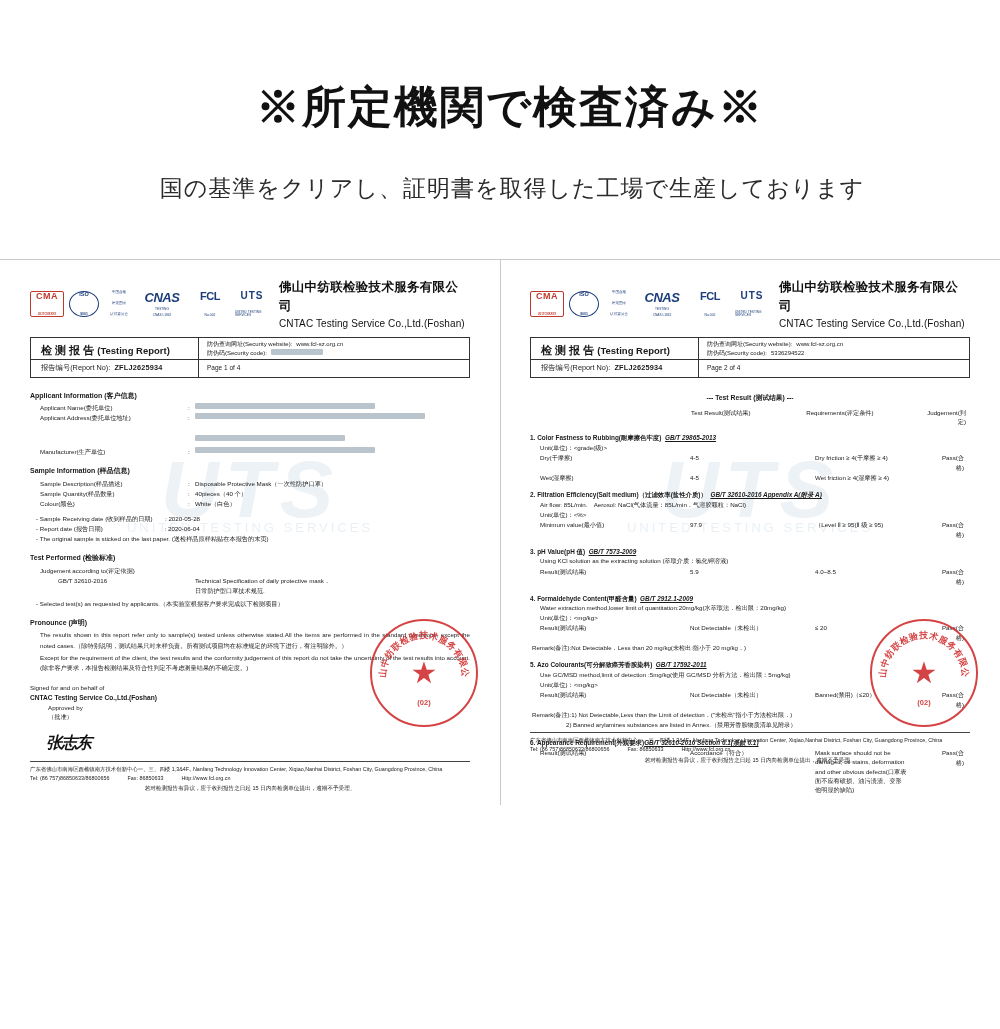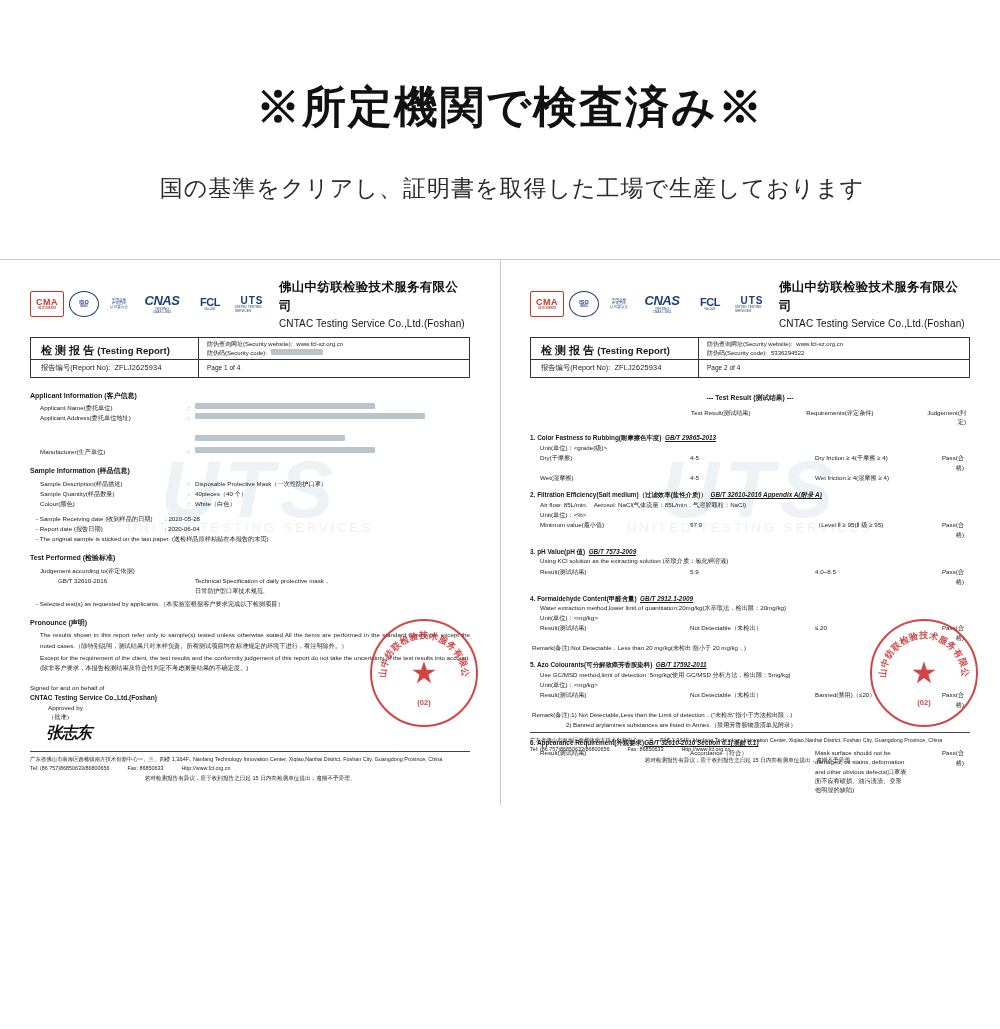--- a/index.html
+++ b/index.html
@@ -62,21 +62,21 @@
   .letterhead {
     display: flex;
     align-items: center;
     gap: 6px;
     padding: 0 16px 6px 16px;
   }
   .logos { display: flex; align-items: center; gap: 5px; }
   .logo {
     height: 26px;
     display: flex; flex-direction: column;
-    align-items: center; justify-content: center;
+    align-items: center; justify-content: space-between;
     font-size: 5px; color: #1b3d7a; line-height: 1.05;
   }
   .logo-cma {
     width: 34px; border: 1.2px solid #c0392b; border-radius: 2px;
     color: #c0392b; font-weight: 700;
   }
   .logo-cma .big { font-size: 9px; letter-spacing: .5px; }
   .logo-cma .small { font-size: 3.2px; transform: scale(.9); }
   .logo-round {
     width: 30px; height: 26px; border-radius: 50%;
@@ -124,21 +124,21 @@
   .sec-line { display: flex; gap: 4px; }
   .sec-line .lbl { white-space: nowrap; }
   .code-blur {
     display: inline-block; background: #b9c4cc; color: transparent;
     border-radius: 1px; height: 6px; width: 52px; vertical-align: middle;
   }
   .name-blur {
     display: inline-block; background: #b9c4cc; color: transparent;
     border-radius: 1px; height: 6px;
   }
-  .rep-no { font-weight: 400; letter-spacing: .2px;}
+  .rep-no { font-weight: 700; letter-spacing: .2px;}
 
   
   .body { padding: 7px 16px 0 16px; position: relative; z-index: 2;}
   .sec-title { font-weight: 700; font-size: 7px; margin: 6px 0 2px 0; }
   .kv { display: flex; font-size: 6.2px; margin-left: 10px; line-height: 1.62; }
   .kv .k { width: 148px; }
   .kv .c { width: 7px; }
   .kv .v { flex: 1; }
   .note { font-size: 6.2px; margin-left: 6px; line-height: 1.62; }
   .para { font-size: 6.2px; line-height: 1.66; margin: 2px 0 0 10px; text-align: justify; }
@@ -159,21 +159,21 @@
   .watermark2 {
     position: absolute; left:0; right:0; top: 258px;
     text-align:center; font-size: 13px; letter-spacing: 3px;
     color: rgba(120,160,190,0.16); z-index: 1; pointer-events:none;
   }
 
   
   .sig-block { margin-top: 10px; font-size: 6.2px; }
   .sig-name { font-weight: 700; font-size: 6.6px; }
   .sig-hand {
-    margin-left: 16px;
+    margin-top: 10px; margin-left: 16px;
     font-family: "Liberation Serif", serif;
     font-size: 16px; font-weight: 700; font-style: italic;
     letter-spacing: -1px; color: #111;
   }
 
   
   .stamp {
     position: absolute;
     right: 22px; bottom: 78px;
     width: 108px; height: 108px;

